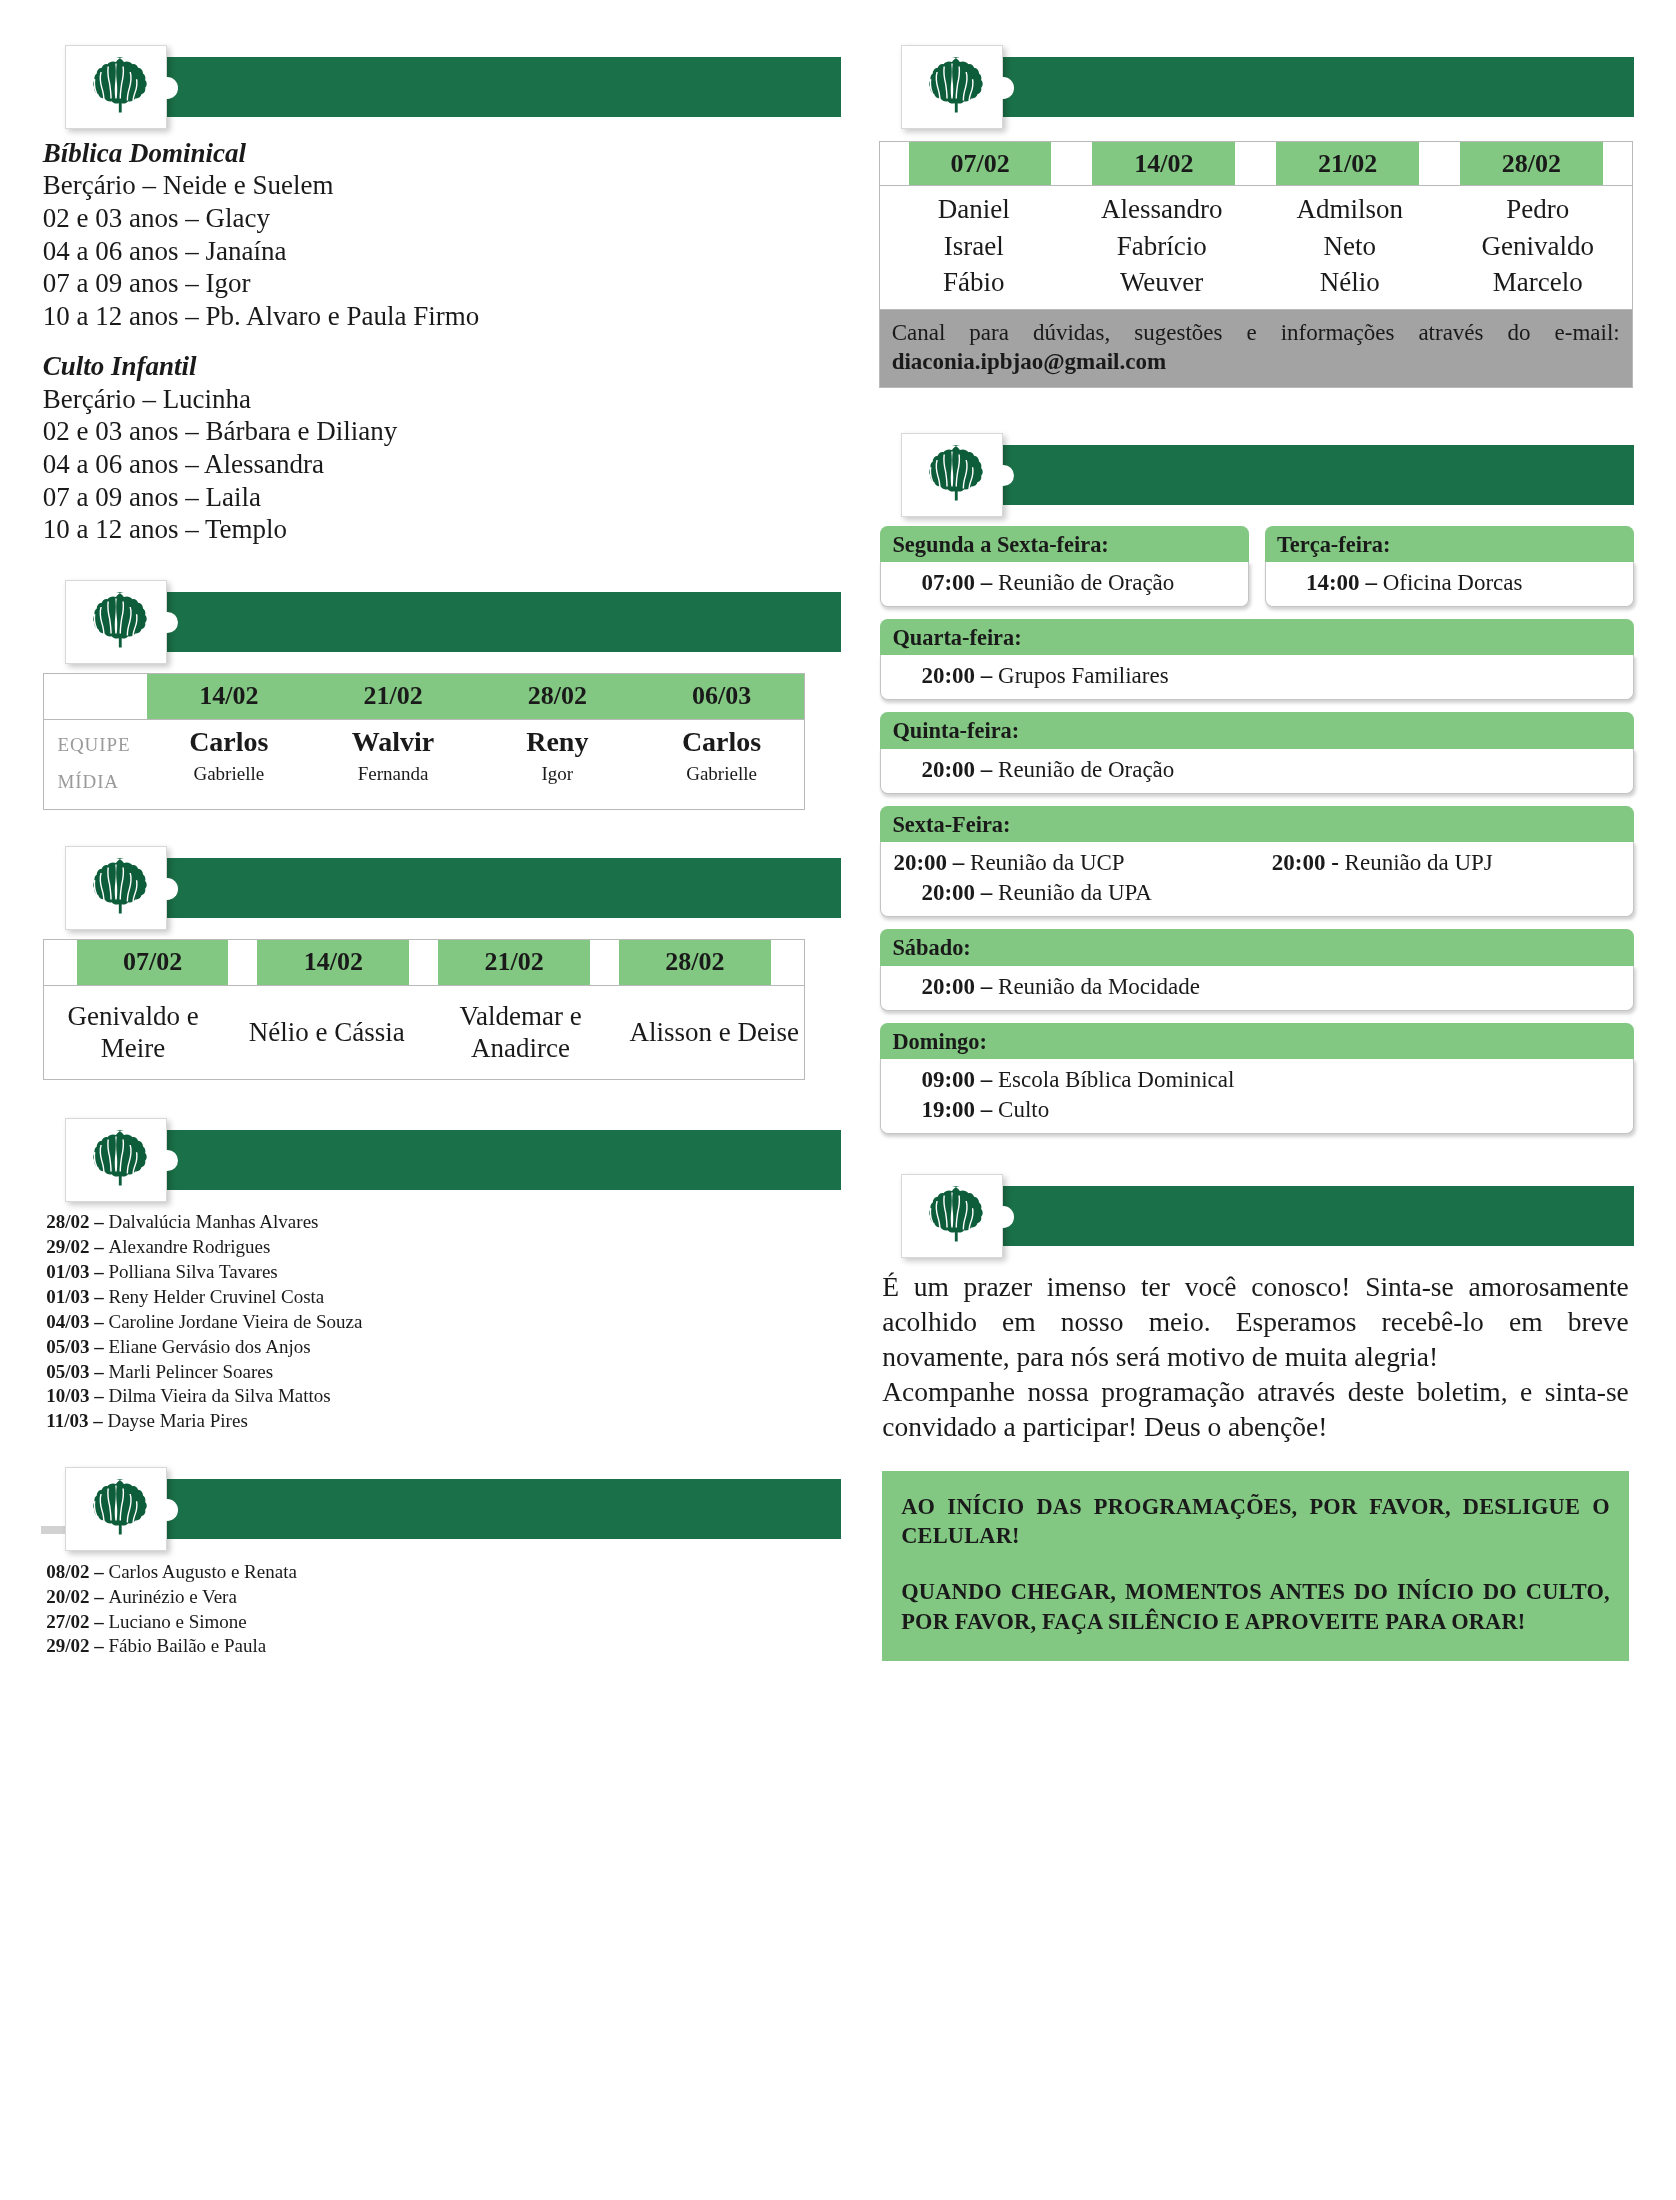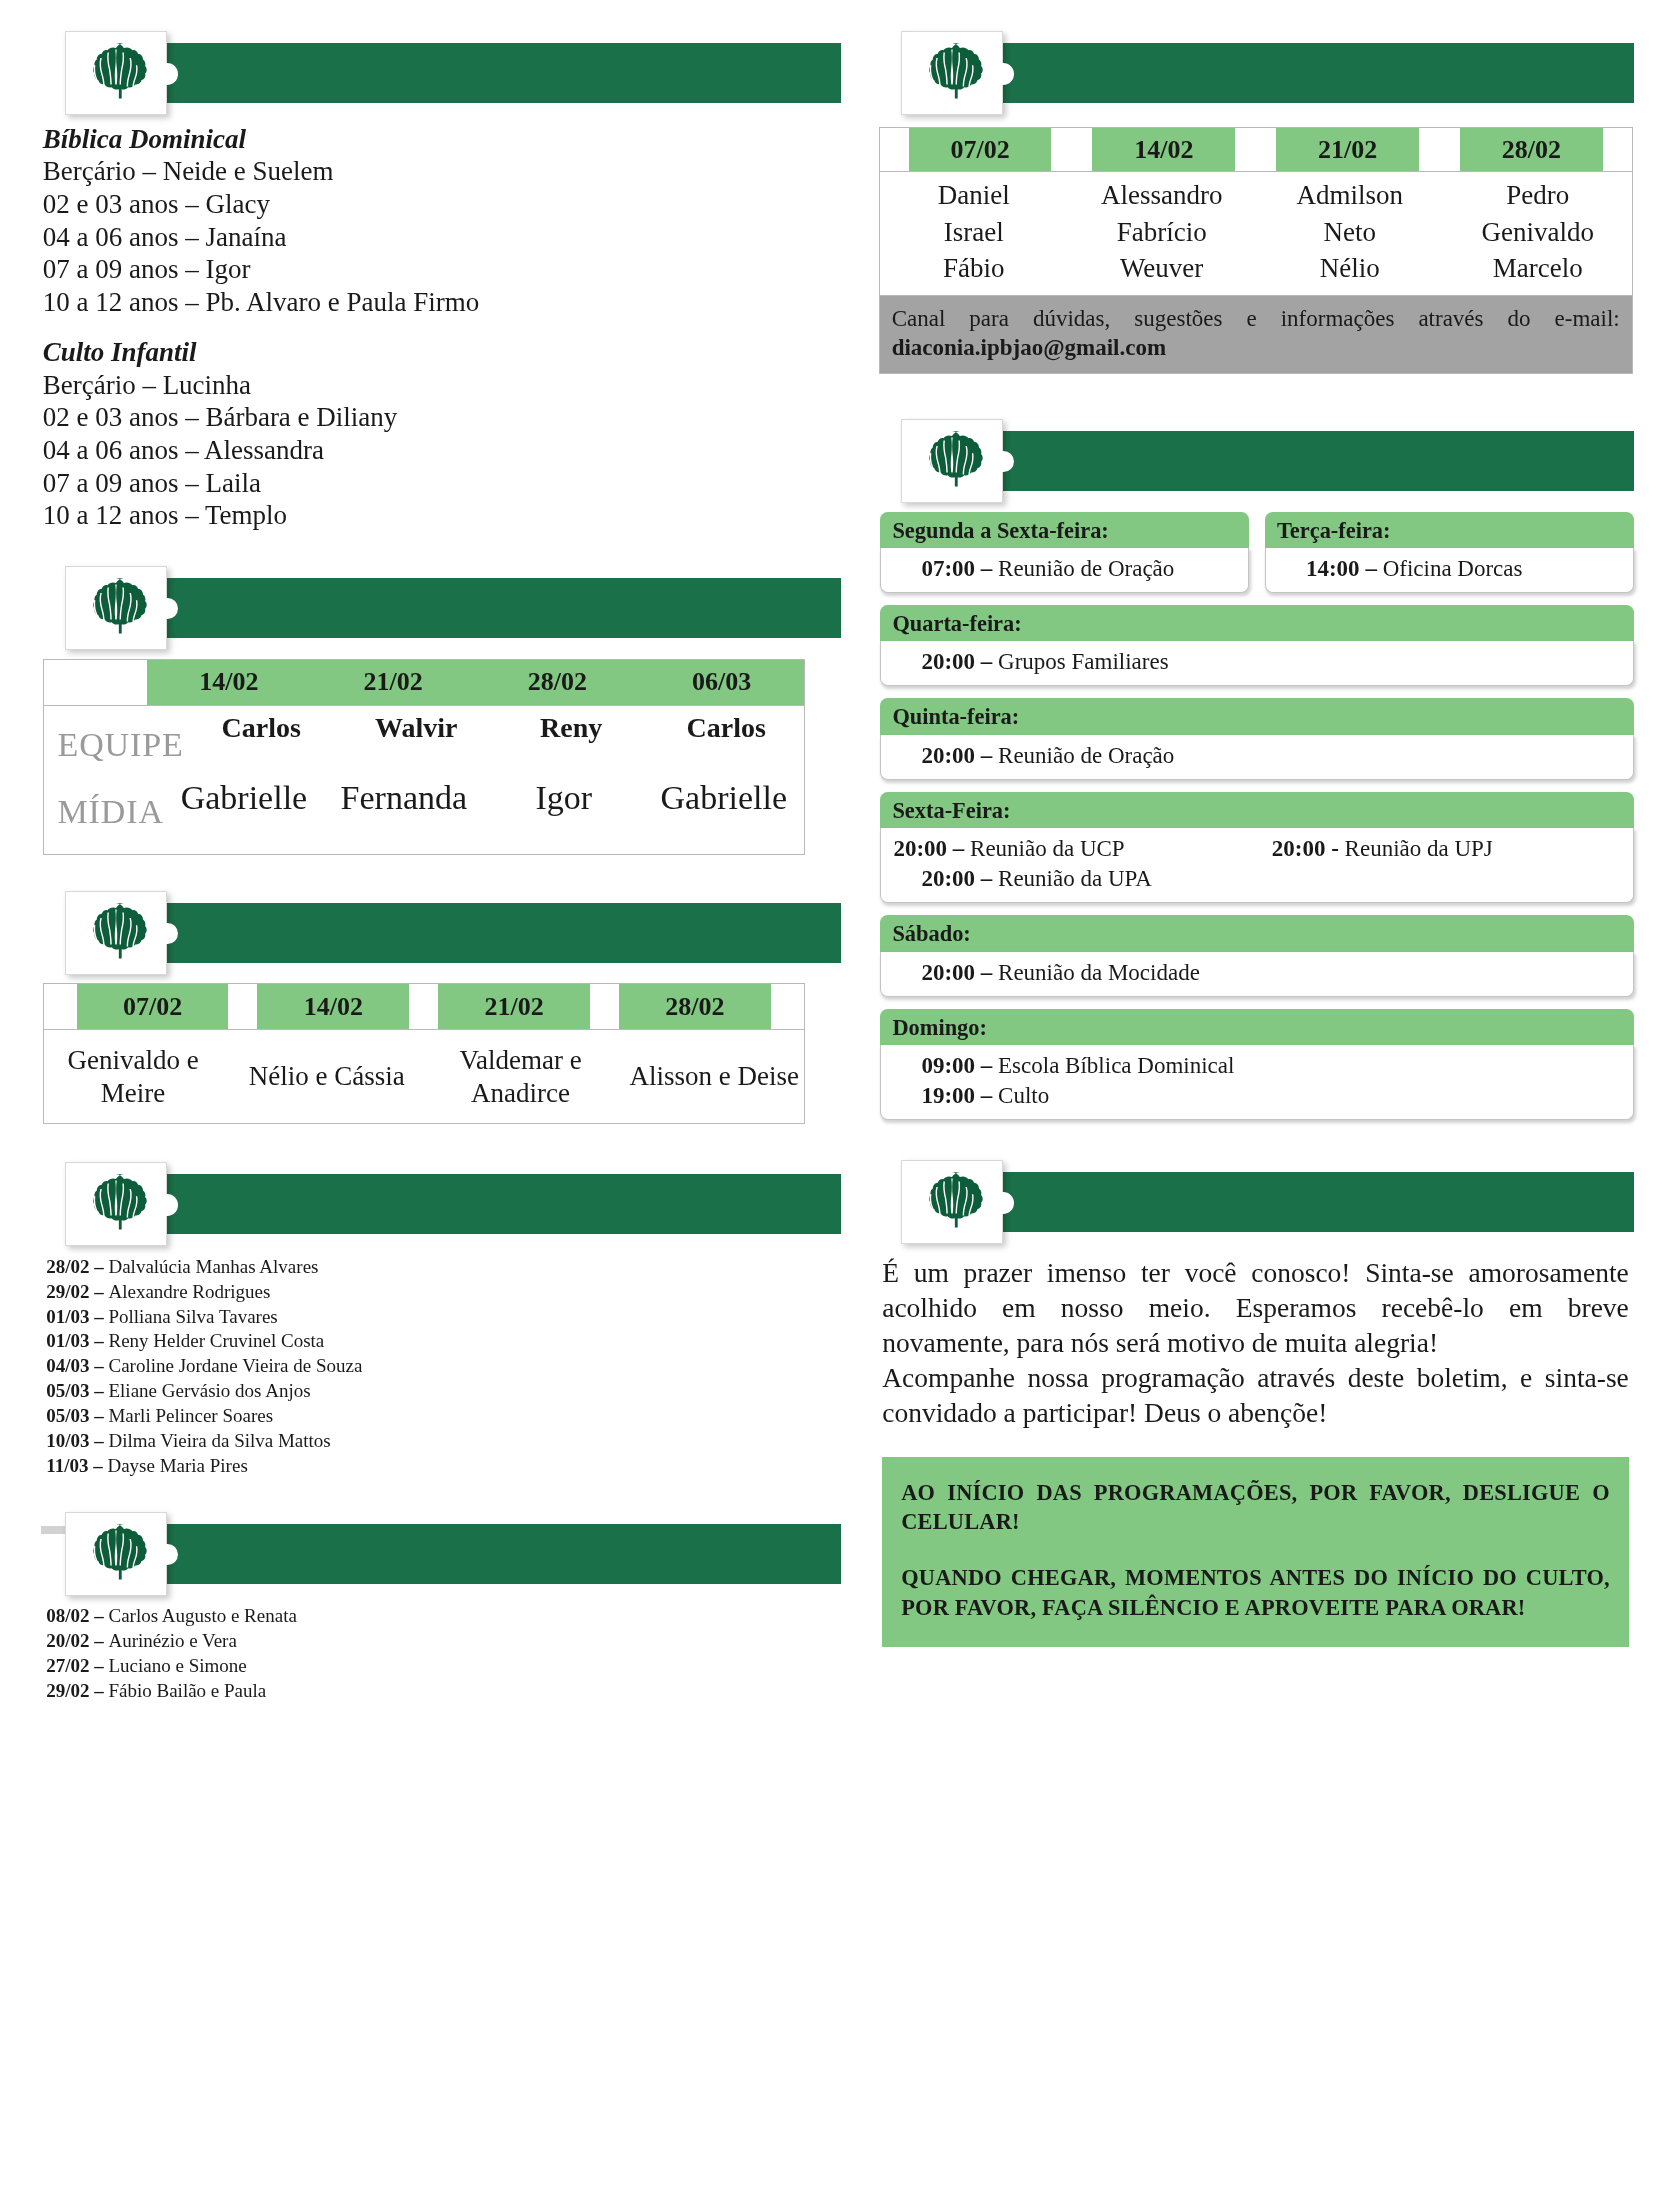--- a/index.html
+++ b/index.html
@@ -5,21 +5,21 @@
   * { box-sizing: border-box; margin: 0; padding: 0; }
   html, body {
     width: 1676px; height: 2201px;
     background: #ffffff;
     font-family: "Liberation Serif", "DejaVu Serif", serif;
     color: #1a1a1a;
   }
   .page {
     position: relative;
     width: 1676px; height: 1551px;
-    padding: 31px 41px 0 41px;
+    padding: 45px 41px 0 41px;
     display: flex;
     gap: 36px;
   }
   .col-left  { width: 800px; flex: none; }
   .col-right { width: 757px; flex: none; }
 
   
   .sec-head {
     position: relative;
     height: 84px;
@@ -95,21 +95,21 @@
   }
   .lbl-col { flex: 0 0 103px !important; align-items: flex-start !important; padding-left: 15.5px !important; }
   .lbl {
     color: #9a9a9a; font-size: 18px;
     letter-spacing: 0.9px; font-variant: small-caps;
     text-transform: uppercase;
     line-height: 1.95;
   }
   .louvor-row { display: flex; }
   .louvor-row > div {
-    flex: 1; text-align: center; font-size: 34px;
+    flex: 1; text-align: center; font-size: 19px;
   }
   .louvor-row .big { font-weight: bold; font-size: 28px; }
   .louvor-lbls { flex: 0 0 103px !important; text-align: left !important; padding-left: 13.8px; }
 
   
   .diac-wrap { border: 1.7px solid #b9b9b9; margin-left: 1.7px; }
   .diac-body { display: flex; padding: 5.2px 0 8.6px 0; }
   .diac-body > div {
     flex: 1; text-align: center;
     font-size: 27px; line-height: 1.35;

